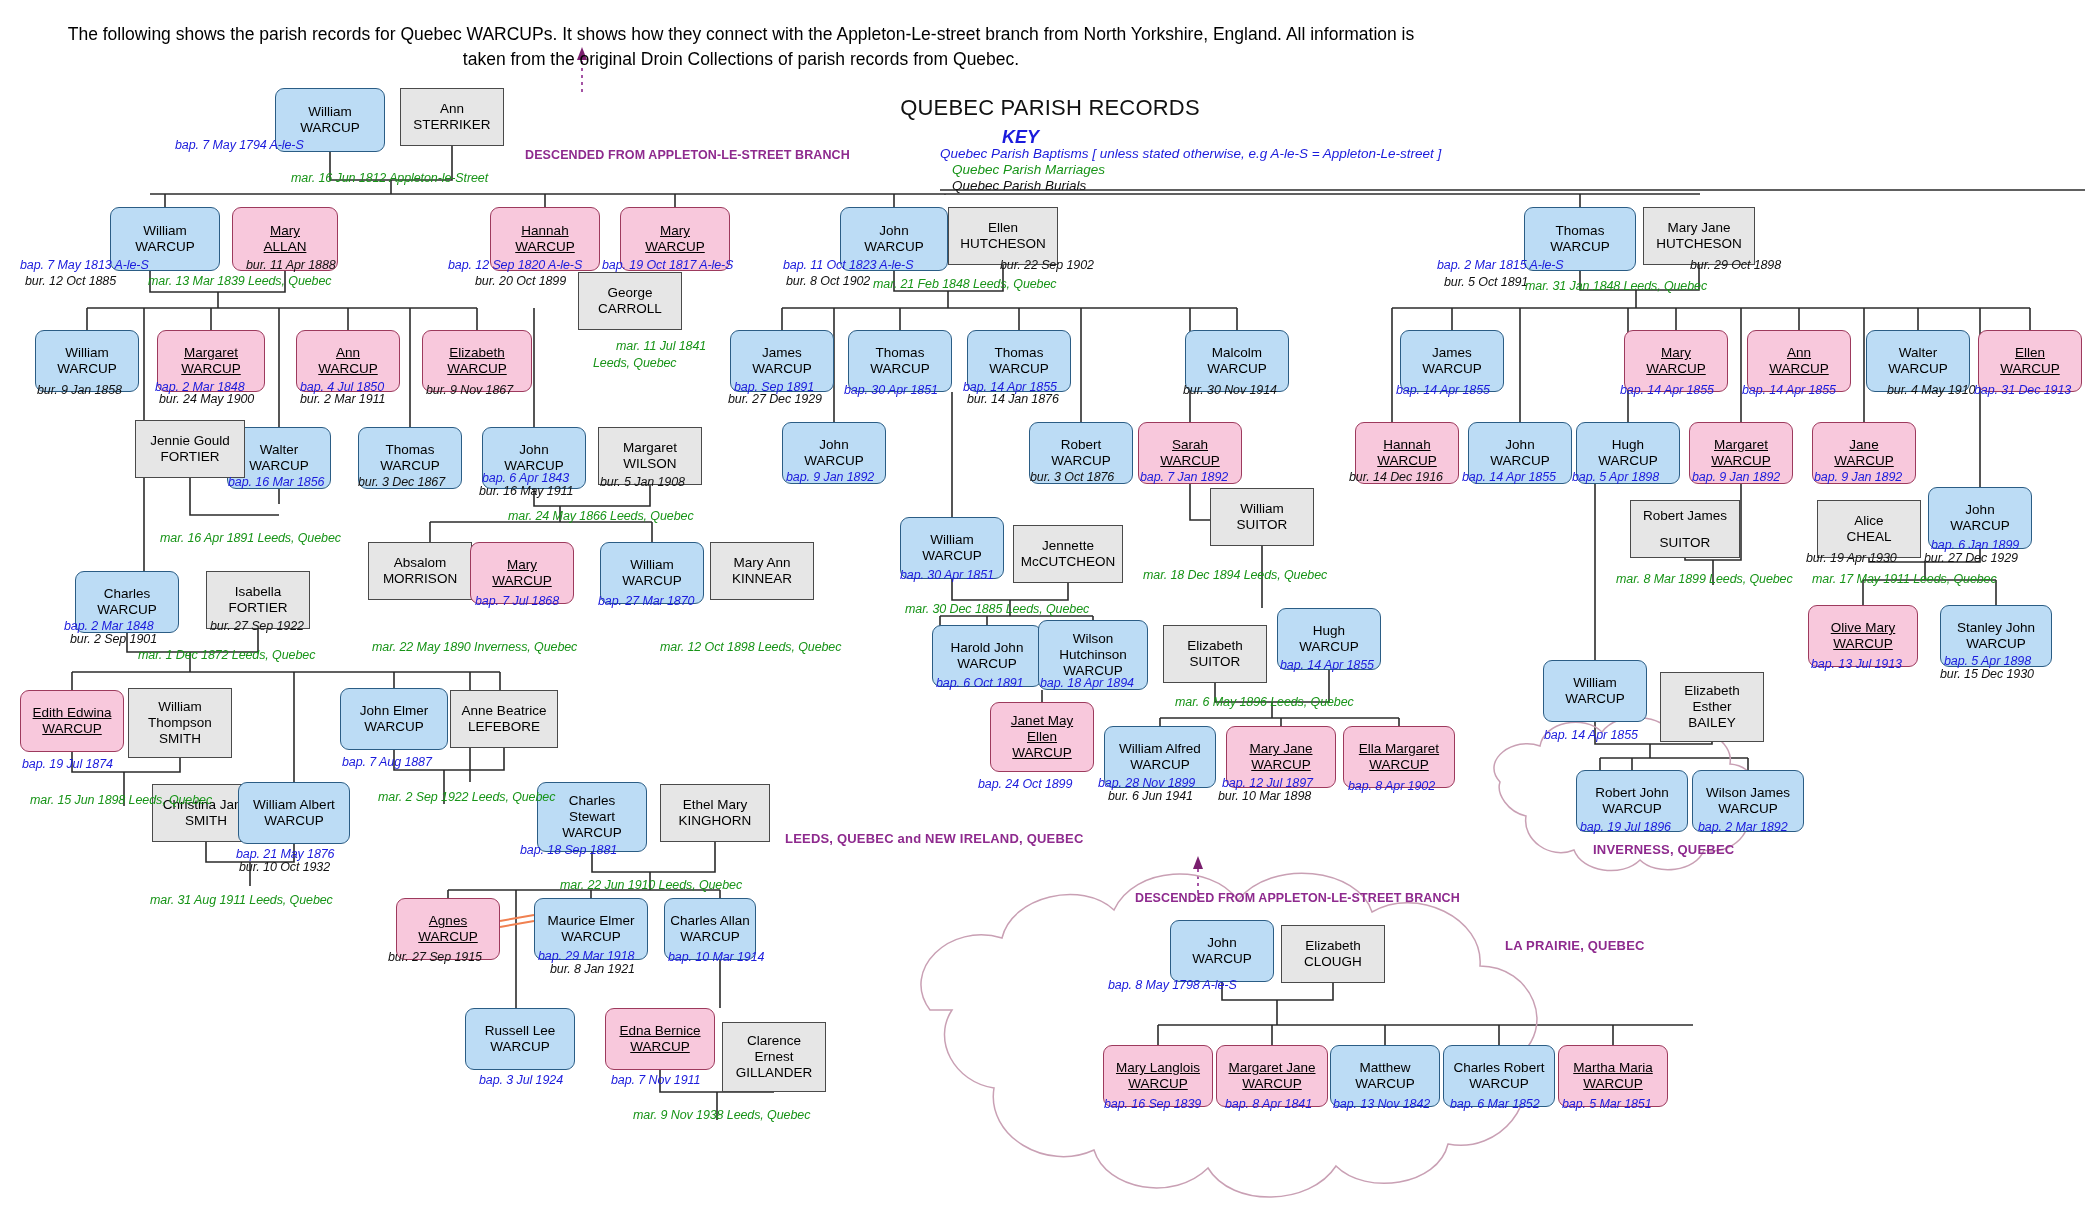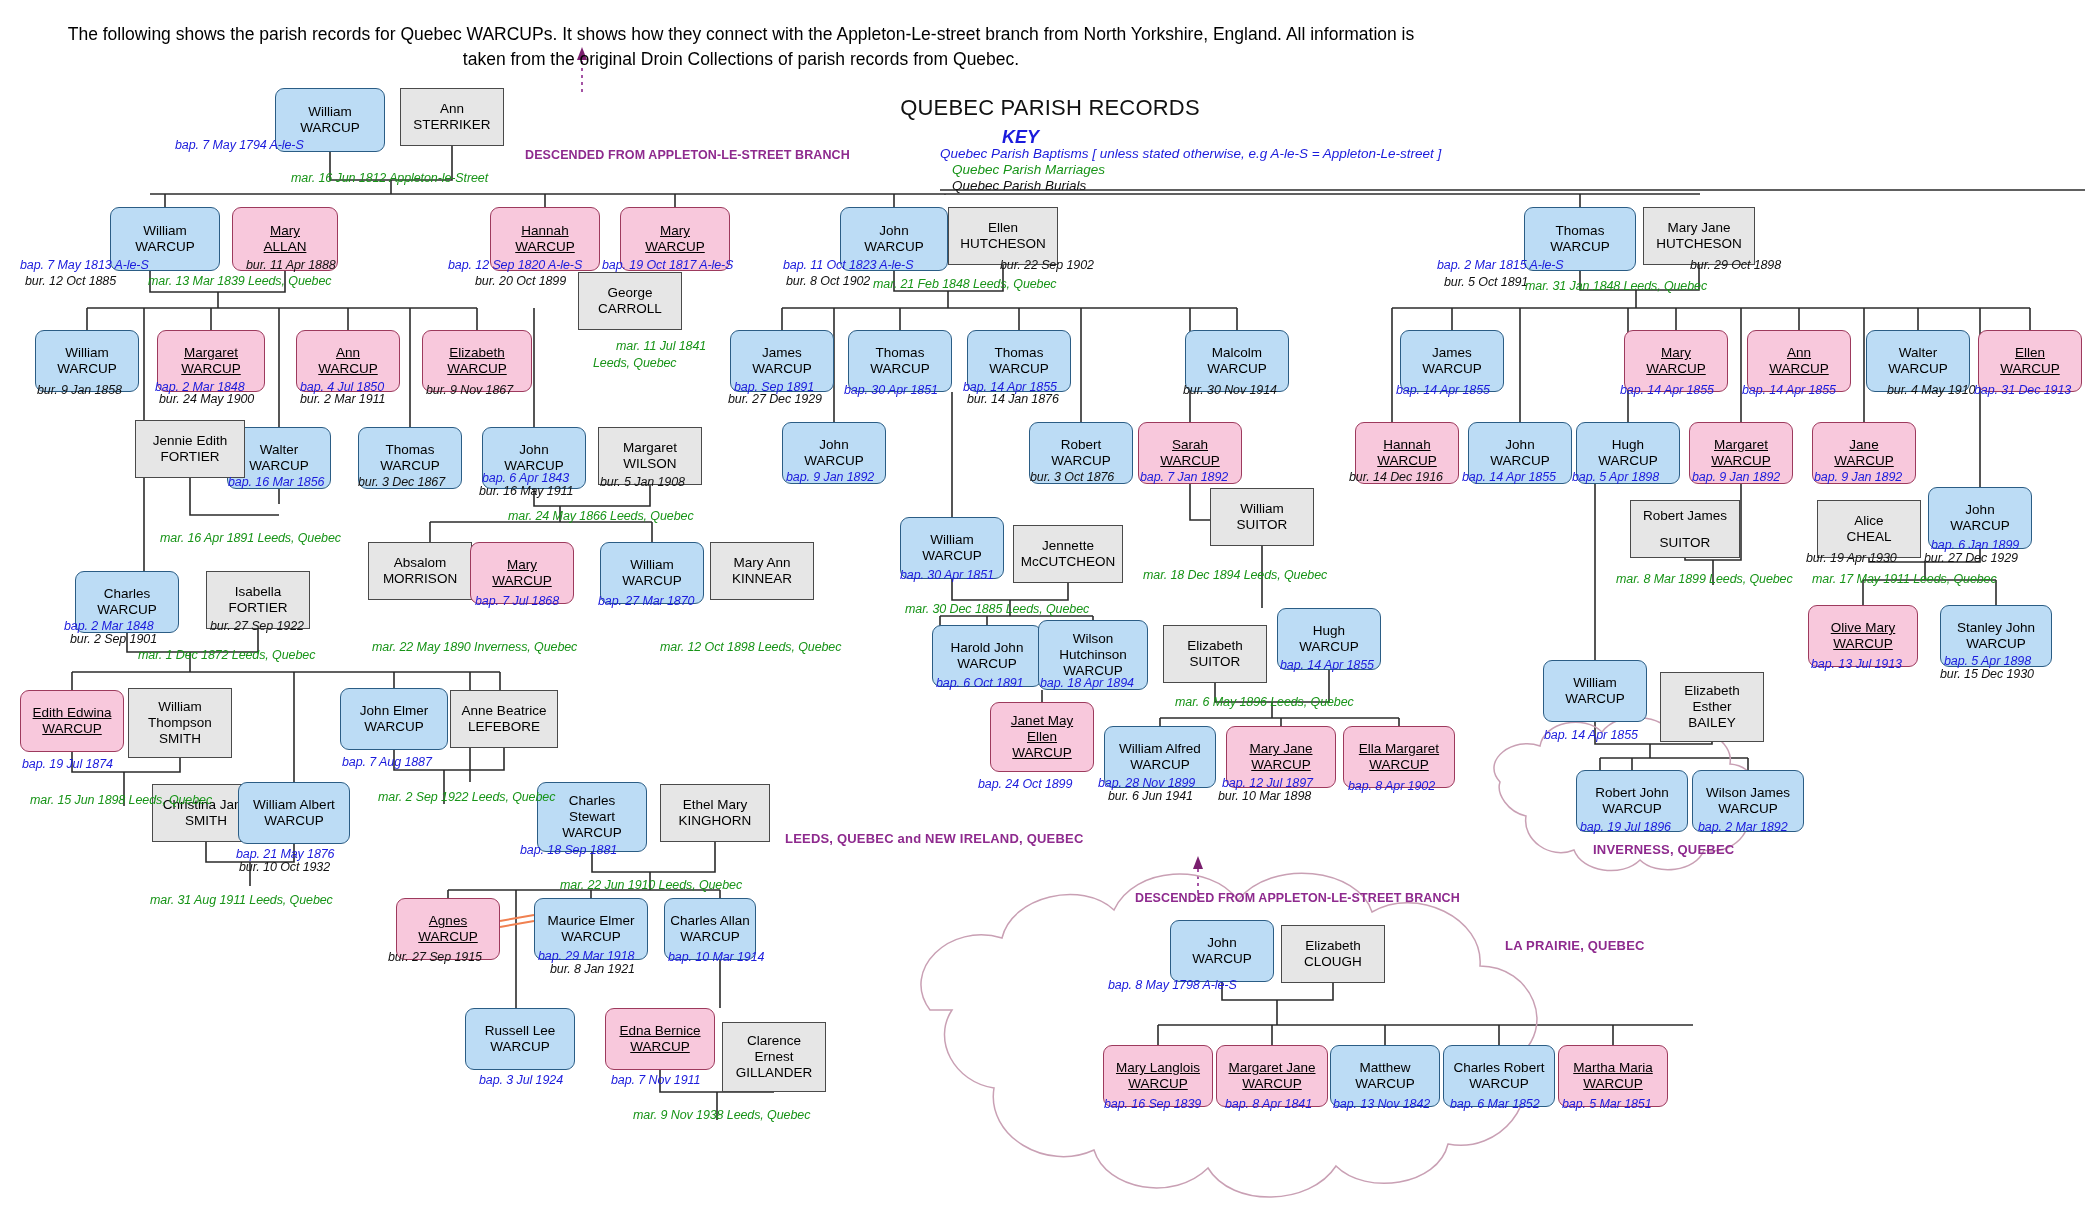--- a/index.html
+++ b/index.html
@@ -326,21 +326,21 @@
       </div>
       <div class="node male" style="left: 482px; top: 427px; width: 104px; height: 62px;">
         <span class="ln">John</span>
         <span class="ln">WARCUP</span>
       </div>
       <div class="node spouse" style="left: 598px; top: 427px; width: 104px; height: 58px;">
         <span class="ln">Margaret</span>
         <span class="ln">WILSON</span>
       </div>
       <div class="node spouse" style="left: 135px; top: 420px; width: 110px; height: 58px;">
-        <span class="ln">Jennie Edith</span>
+        <span class="ln">Jennie Gould</span>
         <span class="ln">FORTIER</span>
       </div>
       <div class="node male" style="left: 75px; top: 571px; width: 104px; height: 62px;">
         <span class="ln">Charles</span>
         <span class="ln">WARCUP</span>
       </div>
       <div class="node spouse" style="left: 206px; top: 571px; width: 104px; height: 58px;">
         <span class="ln">Isabella</span>
         <span class="ln">FORTIER</span>
       </div>

